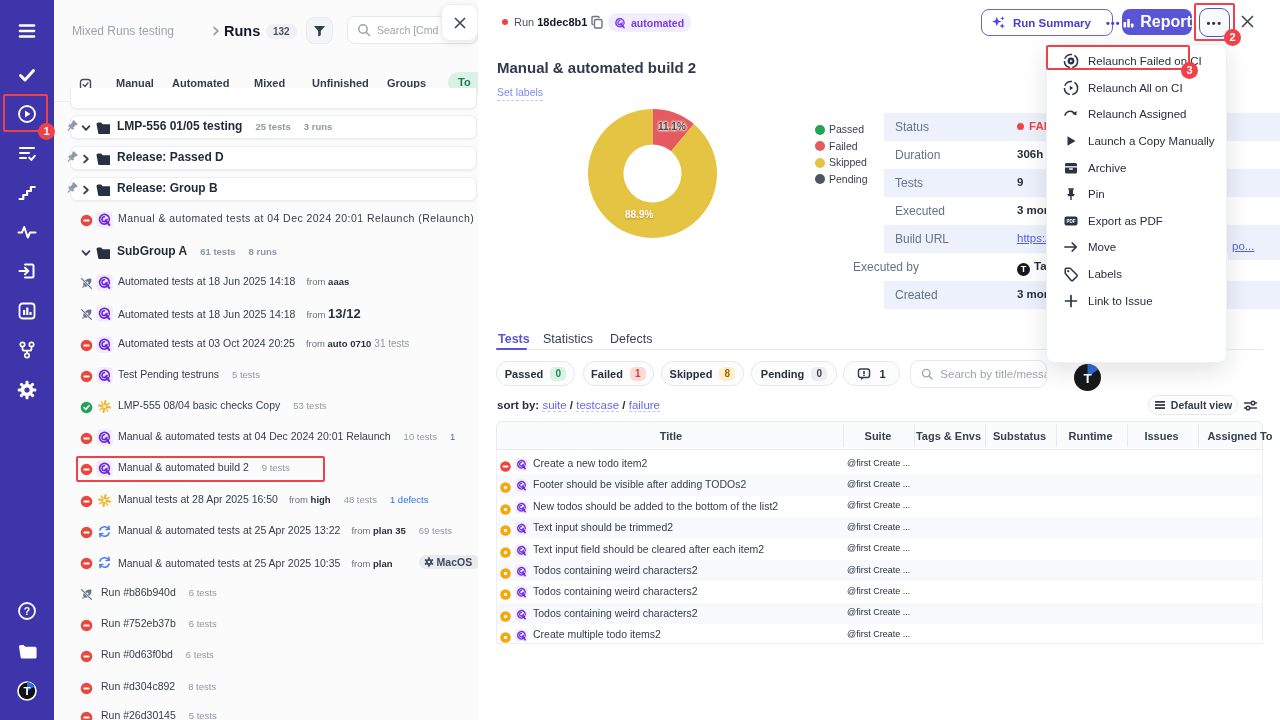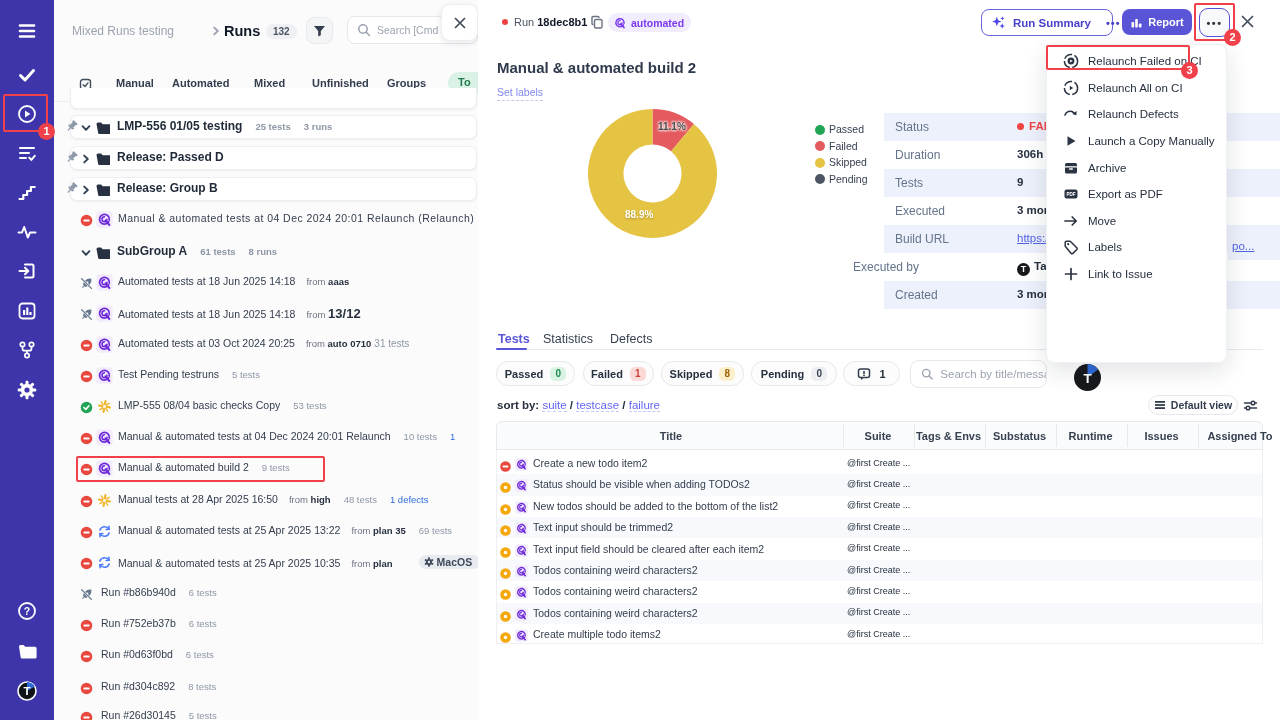--- a/index.html
+++ b/index.html
@@ -407,21 +407,21 @@
       <span style="color:#4740c9;font-weight:800;letter-spacing:1px;font-size:11px;margin-left:7px">•••</span>
     </div>
     <div class="abs" style="left:1122px;top:9px;width:70px;height:26px;background:#5a55d7;border-radius:8px;display:flex;align-items:center;justify-content:center">
       <svg width="13" height="13" viewBox="0 0 13 13" style="">
         <g fill="#fff">
           <rect x="1.5" y="6" width="2.6" height="5.5" rx="0.8"></rect>
           <rect x="5.2" y="3" width="2.6" height="8.5" rx="0.8"></rect>
           <rect x="8.9" y="7.5" width="2.6" height="4" rx="0.8"></rect>
         </g>
       </svg>
-      <span style="font-size:11px;font-weight:600;color:#fff;margin-left:5px">Report</span>
+      <span style="font-size:16px;font-weight:600;color:#fff;margin-left:5px">Report</span>
     </div>
     <div class="abs" style="left:1199px;top:8px;width:31px;height:29px;background:#f8f9fa;border:1.5px solid #5551d4;border-radius:9px;display:flex;align-items:center;justify-content:center">
       <span style="color:#30363e;font-weight:800;letter-spacing:1.5px;font-size:11px">•••</span>
     </div>
     <div class="abs" style="left:1240px;top:14px"><svg width="15" height="15" viewBox="0 0 15 15" style="">
         <path d="M2.5 2.5 L12.5 12.5 M12.5 2.5 L2.5 12.5" stroke="#414b5a" stroke-width="1.7" stroke-linecap="round"></path>
       </svg></div>
     <div class="redbox" style="left:1194px;top:3px;width:41px;height:38px"></div>
     <div class="redbadge" style="left:1224px;top:29px">2</div>
     <div class="txt" style="left:497px;top:59px;font-size:15px;font-weight:700;color:#2f3a4c">Manual &amp; automated build 2</div>
@@ -546,21 +546,21 @@
     <div class="abs" style="left:500px;top:479.4px"><svg width="11" height="11" viewBox="0 0 11 11" style="">
         <circle cx="5.5" cy="5.5" r="5.3" fill="#f5a80c"></circle>
         <circle cx="5.5" cy="5.5" r="1.7" fill="#fff"></circle>
       </svg></div>
     <div class="abs" style="left:515px;top:478.4px"><svg width="13" height="13" viewBox="0 0 13 13" style="">
         <rect x="0.20000000000000018" y="0.20000000000000018" width="12.6" height="12.6" rx="2.835" fill="#f1ebfd"></rect>
         <path d="M9.713 8.2034 A3.78 3.78 0 1 1 10.2044 6.8426" stroke="#6d28d9" stroke-width="1.323" fill="none" stroke-linecap="round"></path>
         <path d="M8.39 6.2 A1.89 1.89 0 1 1 6.5 4.3100000000000005" stroke="#6d28d9" stroke-width="1.197" fill="none" stroke-linecap="round"></path>
         <path d="M7.256 7.256 L10.154 10.658000000000001" stroke="#6d28d9" stroke-width="1.638" stroke-linecap="round"></path>
       </svg></div>
-    <div class="txt" style="left:533px;top:478.4px;font-size:10.5px;color:#333d4d">Status should be visible when adding TODOs2</div>
+    <div class="txt" style="left:533px;top:478.4px;font-size:10.5px;color:#333d4d">Footer should be visible after adding TODOs2</div>
     <div class="txt" style="left:847px;top:478.9px;font-size:9px;color:#26303e">@first Create ...</div>
     <div class="abs" style="left:500px;top:500.8px"><svg width="11" height="11" viewBox="0 0 11 11" style="">
         <circle cx="5.5" cy="5.5" r="5.3" fill="#f5a80c"></circle>
         <circle cx="5.5" cy="5.5" r="1.7" fill="#fff"></circle>
       </svg></div>
     <div class="abs" style="left:515px;top:499.8px"><svg width="13" height="13" viewBox="0 0 13 13" style="">
         <rect x="0.20000000000000018" y="0.20000000000000018" width="12.6" height="12.6" rx="2.835" fill="#f1ebfd"></rect>
         <path d="M9.713 8.2034 A3.78 3.78 0 1 1 10.2044 6.8426" stroke="#6d28d9" stroke-width="1.323" fill="none" stroke-linecap="round"></path>
         <path d="M8.39 6.2 A1.89 1.89 0 1 1 6.5 4.3100000000000005" stroke="#6d28d9" stroke-width="1.197" fill="none" stroke-linecap="round"></path>
         <path d="M7.256 7.256 L10.154 10.658000000000001" stroke="#6d28d9" stroke-width="1.638" stroke-linecap="round"></path>
@@ -656,35 +656,46 @@
           <circle cx="8" cy="8" r="6.6" stroke="#2b3442" stroke-width="1.5" fill="none" stroke-dasharray="9 2.5"></circle>
           <path d="M6.8 5.8 L10.2 8 L6.8 10.2 Z" fill="#2b3442"></path>
         </svg>
         <span>Relaunch All on CI</span>
       </div>
       <div class="mi" style="color:#252f3e">
         <svg width="16" height="16" viewBox="0 0 16 16" style="">
           <path d="M2 9 C3 5.5 7.5 4.2 10.5 6.5 L12.6 8.3" stroke="#2b3442" stroke-width="1.6" fill="none" stroke-linecap="round"></path>
           <path d="M13.8 4.9 L13.2 9.1 L9.2 8.0 Z" fill="#2b3442"></path>
         </svg>
-        <span>Relaunch Defects</span>
+        <span>Relaunch Assigned</span>
       </div>
       <div class="mi" style="color:#252f3e">
         <svg width="16" height="16" viewBox="0 0 16 16" style="">
           <path d="M4.5 3.2 L12.5 8 L4.5 12.8 Z" fill="#2b3442"></path>
         </svg>
         <span>Launch a Copy Manually</span>
       </div>
       <div class="mi" style="color:#252f3e">
         <svg width="16" height="16" viewBox="0 0 16 16" style="">
           <rect x="2" y="3" width="12" height="10.5" rx="1.5" fill="#2b3442"></rect>
           <rect x="2" y="6.2" width="12" height="1.3" fill="#fff"></rect>
           <rect x="6" y="8.2" width="4" height="1.5" rx="0.7" fill="#fff"></rect>
         </svg>
         <span>Archive</span>
+      </div>
+      <div class="mi" style="color:#252f3e">
+        <svg width="16" height="16" viewBox="0 0 16 16" style="">
+          <g fill="#2b3442">
+            <rect x="5" y="2.2" width="6" height="1.6" rx="0.8"></rect>
+            <rect x="6" y="3.4" width="4" height="4.8"></rect>
+            <path d="M4.2 8 h7.6 l-1.2 2.2 h-5.2 z"></path>
+            <rect x="7.3" y="10" width="1.4" height="4" rx="0.6"></rect>
+          </g>
+        </svg>
+        <span>Pin</span>
       </div>
       <div class="mi" style="color:#252f3e">
         <svg width="16" height="16" viewBox="0 0 16 16" style="">
           <rect x="1.5" y="3.5" width="13" height="9" rx="2" fill="#2b3442"></rect>
           <text x="8" y="10.4" font-size="4.6" font-weight="700" fill="#fff" text-anchor="middle" font-family="Liberation Sans">PDF</text>
         </svg>
         <span>Export as PDF</span>
       </div>
       <div class="mi" style="color:#252f3e">
         <svg width="16" height="16" viewBox="0 0 16 16" style="">

